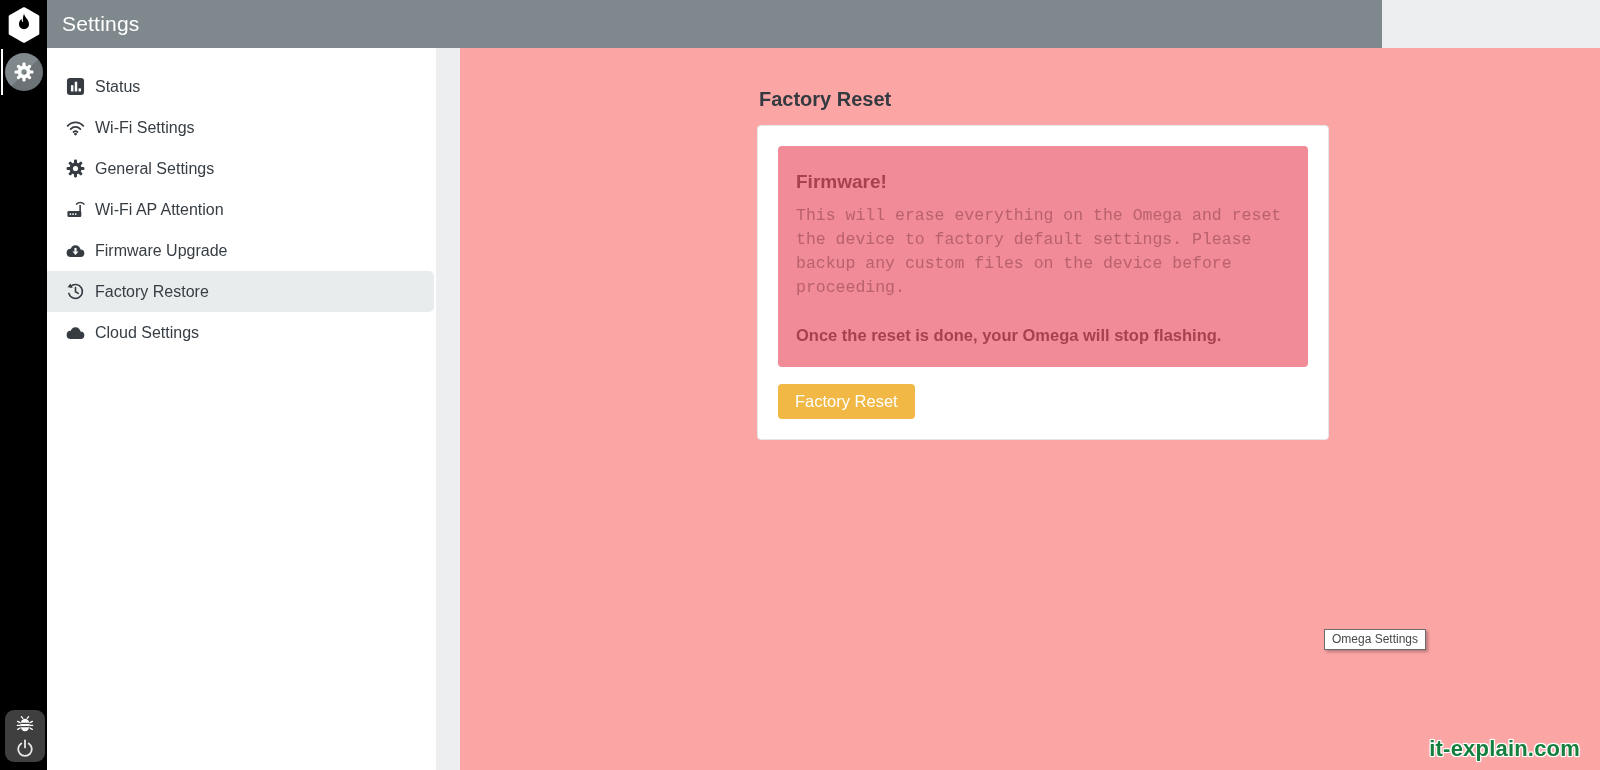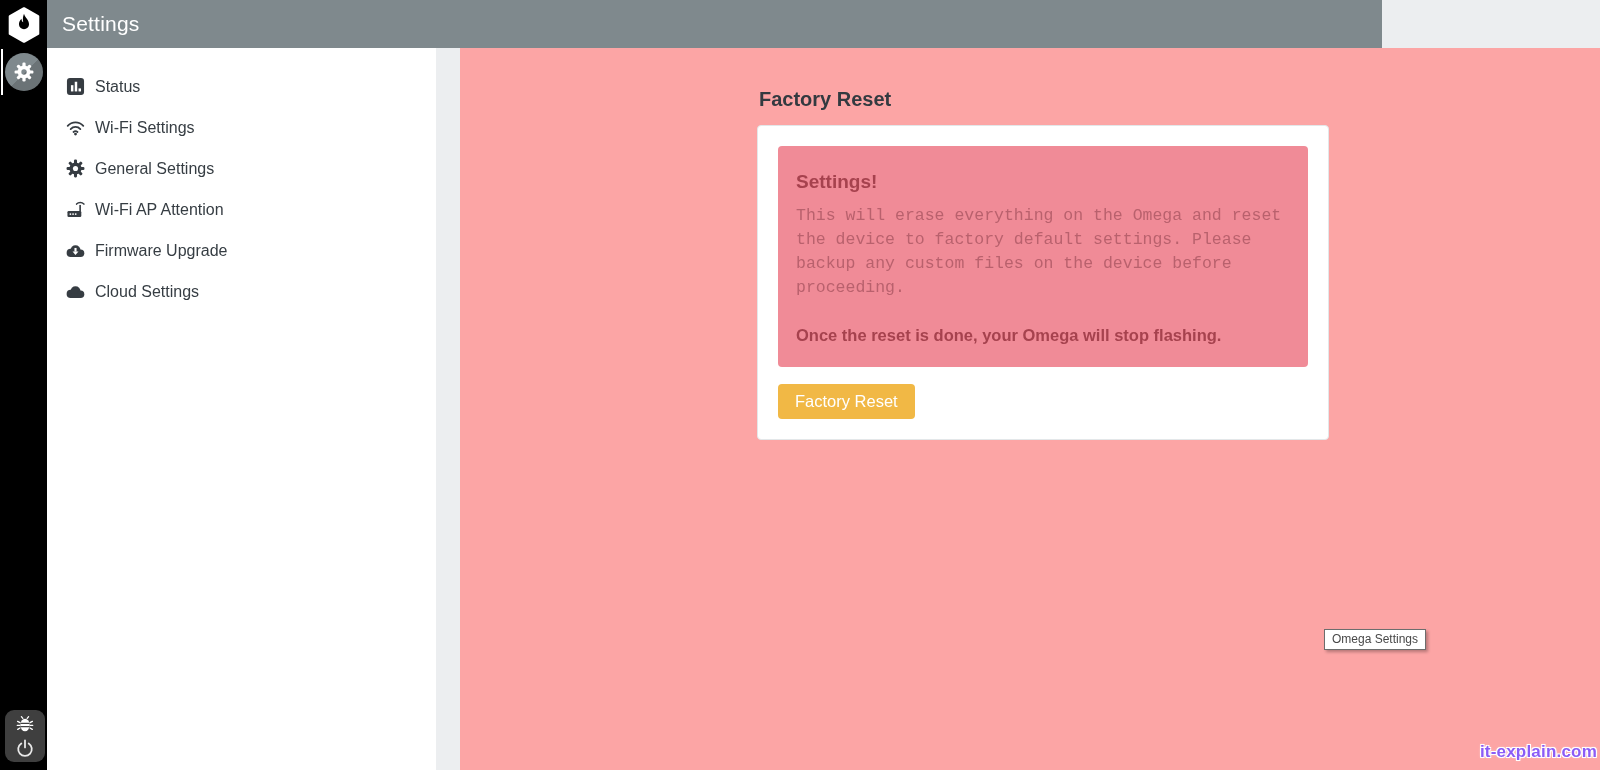--- a/index.html
+++ b/index.html
@@ -74,22 +74,22 @@
   .tooltip {
     position:absolute; left:1324px; top:629px; z-index:40;
     background:#fff; border:1px solid #6d6d6d;
     padding:2px 7px 3px 7px; font-size:12px; color:#484848;
     box-shadow:2px 2px 3px rgba(0,0,0,0.28);
     white-space:nowrap;
   }
 
   
   .watermark {
-    position:absolute; right:3px; bottom:8px; z-index:50;
-    font-size:17px; font-weight:700; color:#8b5cf6; letter-spacing:0.2px;
+    position:absolute; right:20px; bottom:8px; z-index:50;
+    font-size:22px; font-weight:700; color:#15803d; letter-spacing:0.2px;
     text-shadow:
       -1px -1px 0 #fff, 1px -1px 0 #fff, -1px 1px 0 #fff, 1px 1px 0 #fff,
       0 0 3px #fff;
   }
 </style>
 </head>
 <body>
 
 <div class="app">
 
@@ -223,20 +223,32 @@
           </g>
           <g fill="#fff">
             <rect x="9.9" y="4.8" width="2.2" height="3.9"></rect>
             <path d="M7.9 8.6 h6.2 l-3.1 3.6 z"></path>
           </g>
         </svg>
       </span>
       <span class="menu-label">Firmware Upgrade</span>
     </div>
 
+    <div class="menu-item active">
+      <span class="menu-icon">
+        <svg width="19" height="19" viewBox="0 0 20 20">
+          <g fill="none" stroke="currentColor" stroke-width="1.7" stroke-linecap="round">
+            <path d="M4.9 4.7 A7.3 7.3 0 1 1 3 12"></path>
+            <path d="M10 5.9 V10.2 L12.9 12"></path>
+          </g>
+          <path fill="currentColor" d="M1.7 5.6 L7 6.4 4.6 1.6 z"></path>
+        </svg>
+      </span>
+      <span class="menu-label">Factory Restore</span>
+    </div>
 
     <div class="menu-item">
       <span class="menu-icon">
         <svg width="21" height="16" viewBox="0 0 22 16">
           <g fill="currentColor">
             <circle cx="6" cy="10" r="4.3"></circle>
             <circle cx="11" cy="7.3" r="5.3"></circle>
             <circle cx="16.3" cy="10.4" r="3.9"></circle>
             <rect x="4.8" y="9.4" width="12.4" height="4.9" rx="2.4"></rect>
           </g>
@@ -245,21 +257,21 @@
       <span class="menu-label">Cloud Settings</span>
     </div>
 
   </nav>
 
   <main class="main">
     <h1 class="content-title">Factory Reset</h1>
 
     <div class="card">
       <div class="alert">
-        <div class="alert-heading">Settings!</div>
+        <div class="alert-heading">Firmware!</div>
         <p class="alert-body">This will erase everything on the Omega and reset the device to factory default settings. Please backup any custom files on the device before proceeding.</p>
         <p class="alert-bold">Once the reset is done, your Omega will stop flashing.</p>
       </div>
       <button class="reset-button">Factory Reset</button>
     </div>
   </main>
 
   <div class="tooltip">Omega Settings</div>
 
   <div class="watermark">it-explain.com</div>

